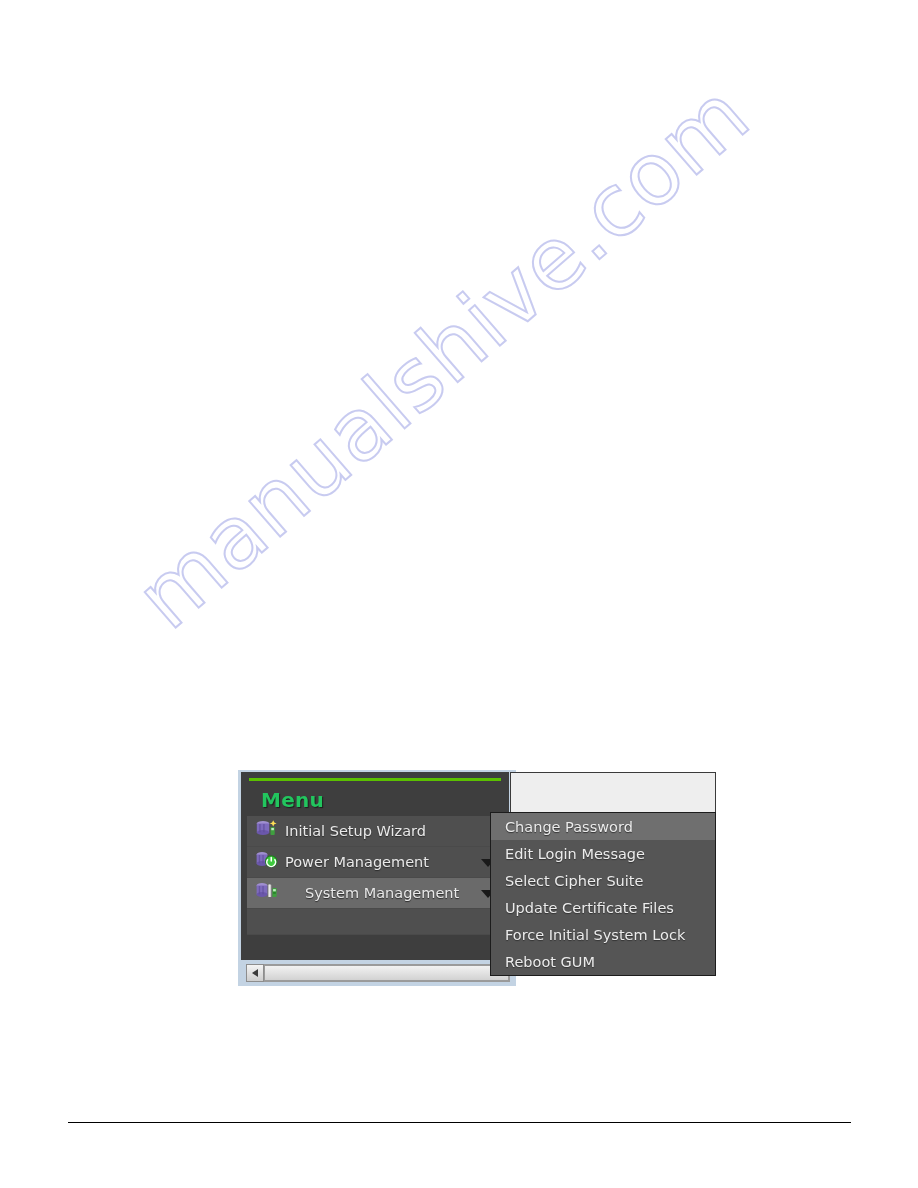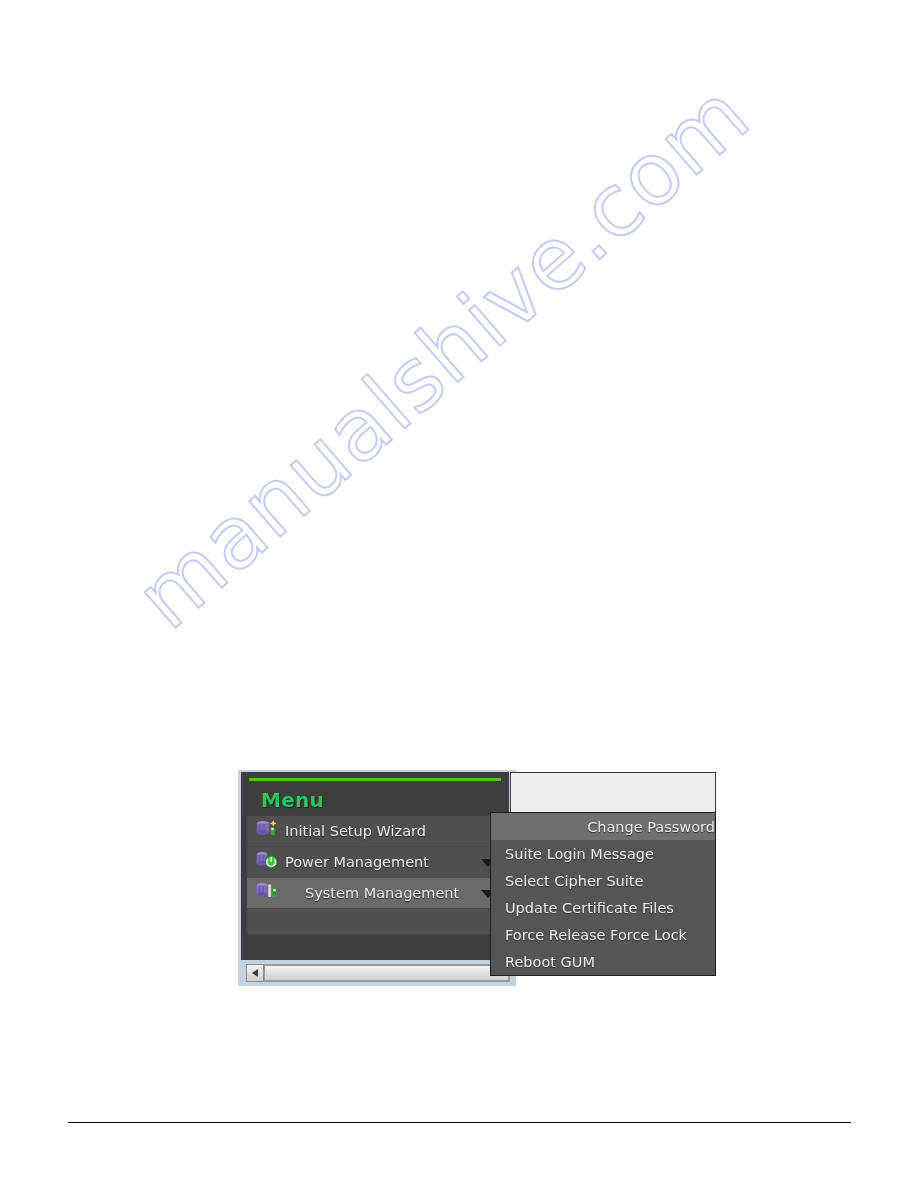--- a/index.html
+++ b/index.html
@@ -222,21 +222,20 @@
     align-items: center;
     padding-left: 14px;
     font-size: 14.5px;
     color: #ececec;
     white-space: nowrap;
     box-sizing: border-box;
     text-shadow: 0 1px 1px #323232;
   }
   .submenu-item.highlight {
     background: #6f6f6f;
-    justify-content: flex-end;
   }
 
   
   #bottom-rule {
     position: absolute;
     left: 68px;
     top: 1122px;
     width: 783px;
     height: 1px;
     background: #000000;
@@ -329,30 +328,30 @@
         <div class="sb-thumb"></div>
       </div>
     </div>
   </div>
 
   <div class="submenu">
     <div class="submenu-item highlight">
       <span>Change Password</span>
     </div>
     <div class="submenu-item">
-      <span>Suite Login Message</span>
+      <span>Edit Login Message</span>
     </div>
     <div class="submenu-item">
       <span>Select Cipher Suite</span>
     </div>
     <div class="submenu-item">
       <span>Update Certificate Files</span>
     </div>
     <div class="submenu-item">
-      <span>Force Release Force Lock</span>
+      <span>Force Initial System Lock</span>
     </div>
     <div class="submenu-item">
       <span>Reboot GUM</span>
     </div>
   </div>
 
 </div>
 
 <div id="bottom-rule"></div>
 

